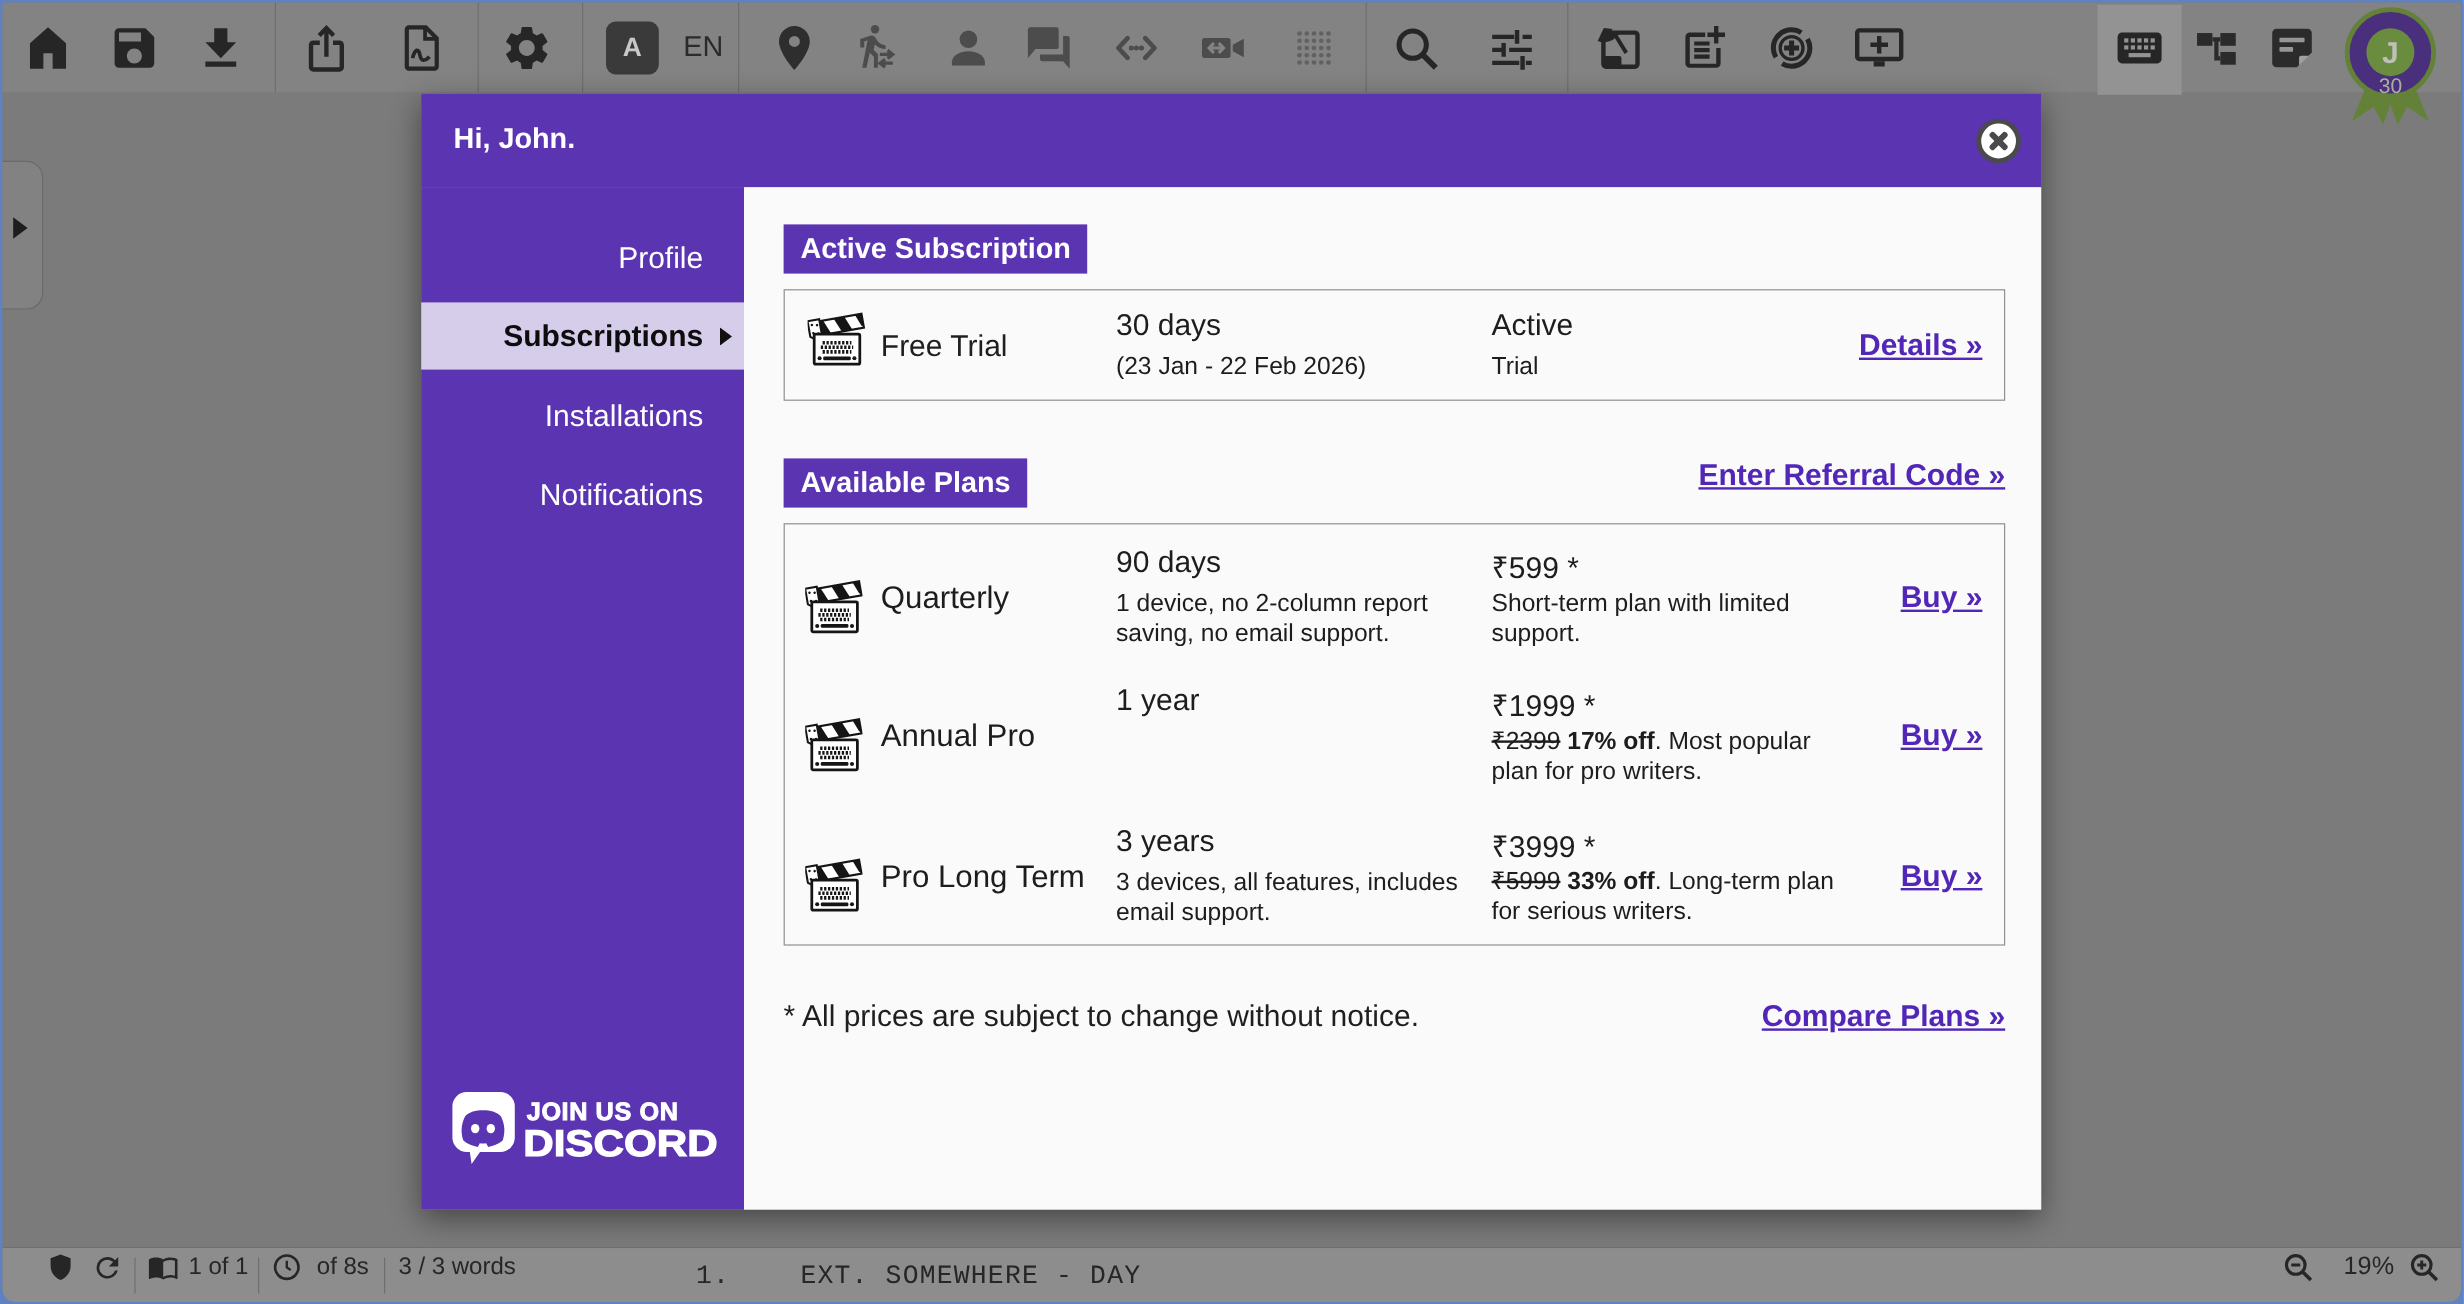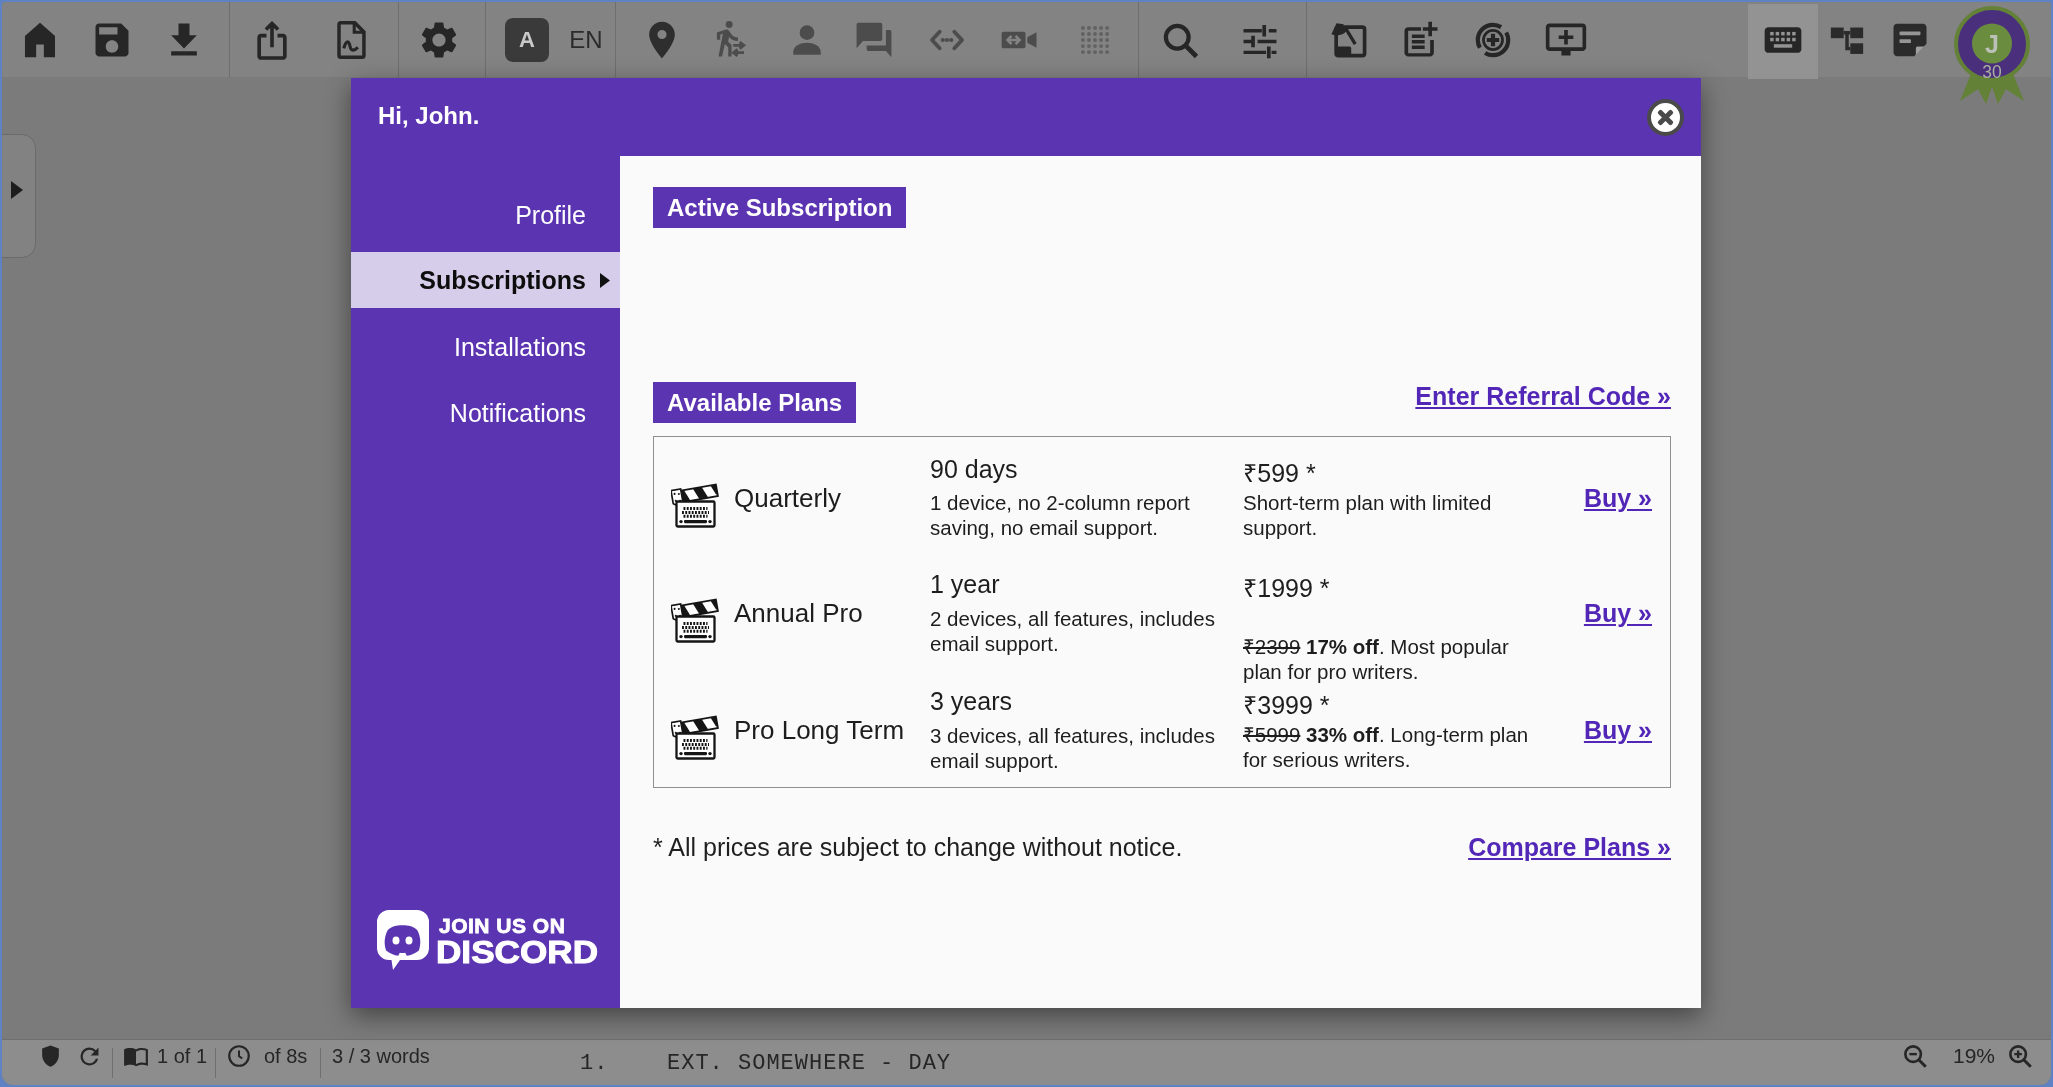--- a/index.html
+++ b/index.html
@@ -359,42 +359,52 @@
           <ellipse cx="23" cy="34.5" rx="3.5" ry="3.9" fill="#fff"></ellipse>
           <ellipse cx="36" cy="34.5" rx="3.5" ry="3.9" fill="#fff"></ellipse>
           <text x="66" y="27" font-family="Liberation Sans, sans-serif" font-size="21" font-weight="bold" fill="#fff" stroke="#fff" stroke-width="0.8" letter-spacing="0.5">JOIN US ON</text>
           <text x="63" y="57" font-family="Liberation Sans, sans-serif" font-size="31" font-weight="bold" fill="#fff" stroke="#fff" stroke-width="1" textLength="162" lengthAdjust="spacingAndGlyphs">DISCORD</text>
         </svg>
       </div>
     </div>
     <div class="content" id="content">
 
       <div class="badge" style="left:33px; top:31px;">Active Subscription</div>
+      <div class="box" style="left:33px; top:85px; width:1018px; height:93px;">
+        <div style="position:absolute; left:19px; top:16px; width:48px; height:48px;"><svg width="48" height="48">
+              <use href="#clap"></use>
+            </svg></div>
+        <div style="position:absolute; left:80px; top:33px; font-size:25px;">Free Trial</div>
+        <div class="cell-title" style="position:absolute; left:276px; top:15px;">30 days</div>
+        <div class="cell-sub" style="position:absolute; left:276px; top:51px;">(23 Jan - 22 Feb 2026)</div>
+        <div class="cell-title" style="position:absolute; left:589px; top:15px;">Active</div>
+        <div class="cell-sub" style="position:absolute; left:589px; top:51px;">Trial</div>
+        <div class="plink" style="position:absolute; right:18px; top:32px; font-size:25px;">Details »</div>
+      </div>
       <div class="badge" style="left:33px; top:226px;">Available Plans</div>
       <div class="plink" style="position:absolute; right:30px; top:226px; font-size:25px;">Enter Referral Code »</div>
       <div class="box" style="left:33px; top:280px; width:1018px; height:352px;">
 
         <div style="position:absolute; left:17px; top:44px; width:48px; height:48px;"><svg width="48" height="48">
               <use href="#clap"></use>
             </svg></div>
         <div class="row-name" style="position:absolute; left:80px; top:46px;">Quarterly</div>
         <div class="cell-title" style="position:absolute; left:276px; top:18px;">90 days</div>
         <div class="cell-sub" style="position:absolute; left:276px; top:53px; width:290px;">1 device, no 2-column report saving, no email support.</div>
         <div class="cell-title" style="position:absolute; left:589px; top:18px;">₹599 *</div>
         <div class="cell-sub" style="position:absolute; left:589px; top:53px; width:280px;">Short-term plan with limited support.</div>
         <div class="plink" style="position:absolute; right:18px; top:47px; font-size:25px;">Buy »</div>
 
         <div style="position:absolute; left:17px; top:159px; width:48px; height:48px;"><svg width="48" height="48">
               <use href="#clap"></use>
             </svg></div>
         <div class="row-name" style="position:absolute; left:80px; top:161px;">Annual Pro</div>
         <div class="cell-title" style="position:absolute; left:276px; top:133px;">1 year</div>
-        <div class="cell-sub" style="position:absolute; left:276px; top:169px; width:315px;">2 devices, all features, includes email support.</div>
         <div class="cell-title" style="position:absolute; left:589px; top:133px;">₹1999 *</div>
-        <div class="cell-sub" style="position:absolute; left:589px; top:168px; width:300px;margin-top:29px;"><s>₹2399</s> <b>17% off</b>. Most popular plan for pro writers.</div>
+        <div class="cell-sub" style="position:absolute; left:589px; top:168px; width:300px;"><s>₹2399</s> <b>17% off</b>. Most popular plan for pro writers.</div>
         <div class="plink" style="position:absolute; right:18px; top:162px; font-size:25px;">Buy »</div>
 
         <div style="position:absolute; left:17px; top:276px; width:48px; height:48px;"><svg width="48" height="48">
               <use href="#clap"></use>
             </svg></div>
         <div class="row-name" style="position:absolute; left:80px; top:278px;">Pro Long Term</div>
         <div class="cell-title" style="position:absolute; left:276px; top:250px;">3 years</div>
         <div class="cell-sub" style="position:absolute; left:276px; top:286px; width:315px;">3 devices, all features, includes email support.</div>
         <div class="cell-title" style="position:absolute; left:589px; top:250px;">₹3999 *</div>
         <div class="cell-sub" style="position:absolute; left:589px; top:285px; width:300px;"><s>₹5999</s> <b>33% off</b>. Long-term plan for serious writers.</div>

